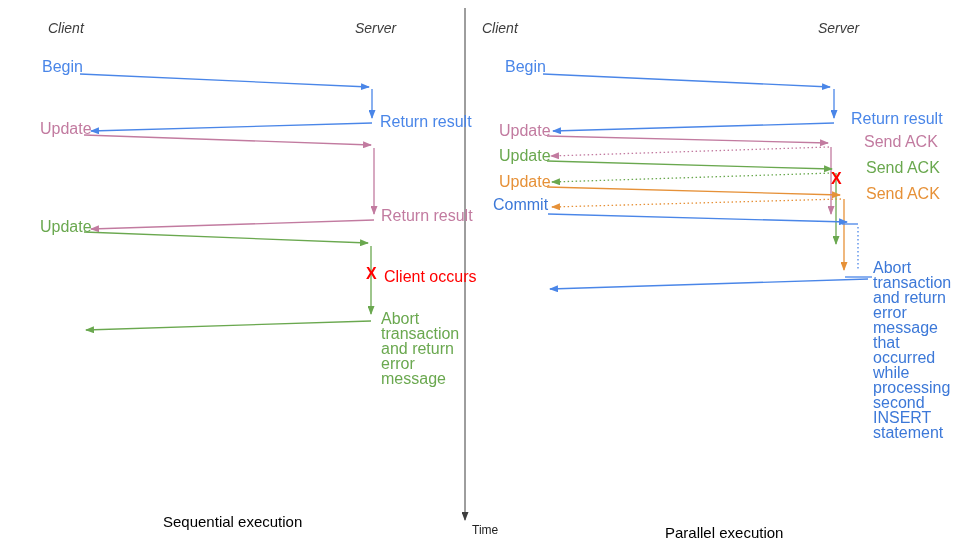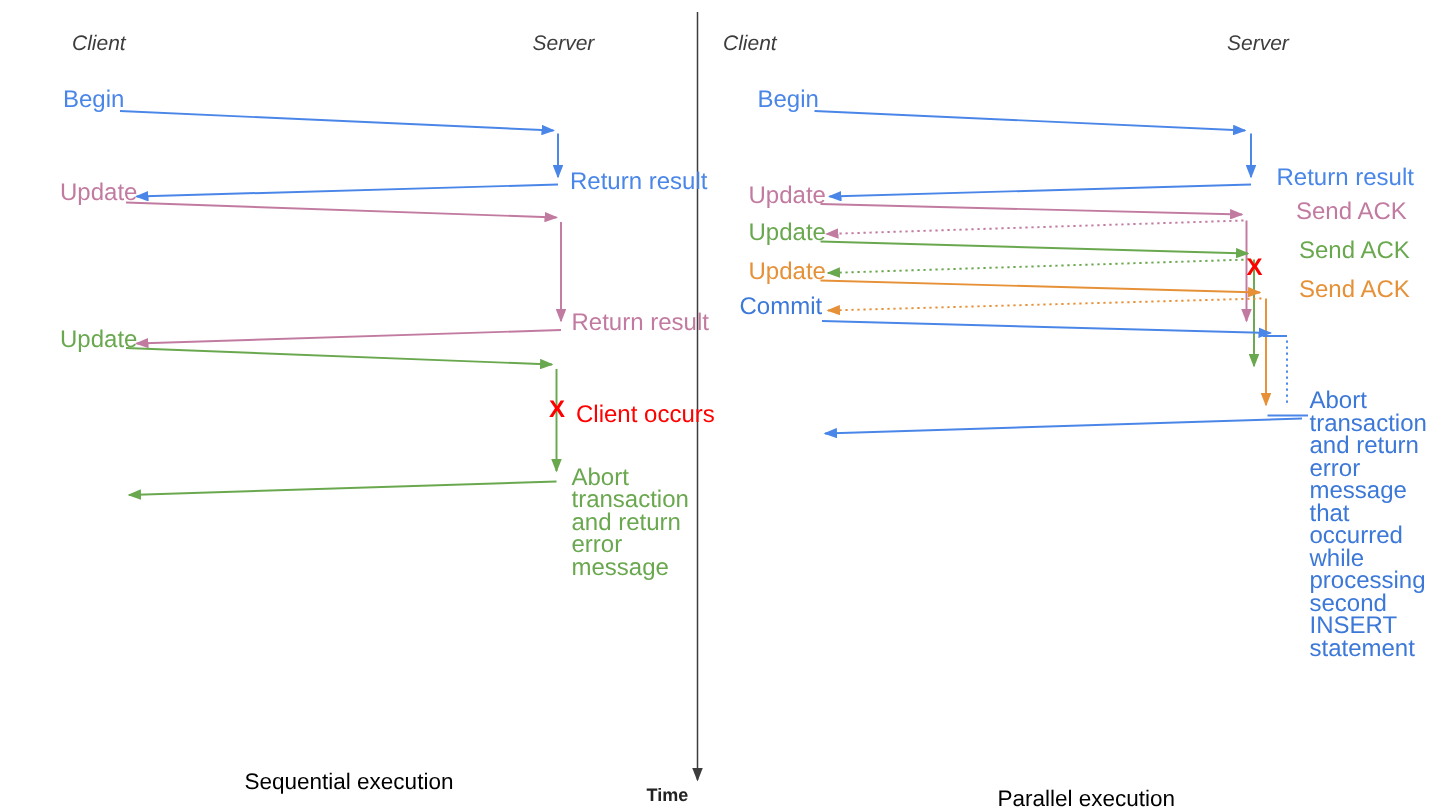--- a/index.html
+++ b/index.html
@@ -98,21 +98,21 @@
   <div class="lbl c-pink" style="left:381px;top:209px;">Return result</div>
   <div class="lbl c-green" style="left:40px;top:220px;">Update</div>
   <div class="xmark" style="left:366px;top:266px;">X</div>
   <div class="lbl c-red" style="left:384px;top:270px;">Client occurs</div>
   <div class="lbl c-green abort-note" style="left:381px;top:311px;width:90px;">Abort
 transaction
 and return
 error message</div>
   <div class="caption" style="left:163px;top:501px;">Sequential execution</div>
 
-  <div class="time-lbl" style="left:431px;top:523px;font-weight:bold;">Time</div>
+  <div class="time-lbl" style="left:472px;top:523px;">Time</div>
 
   <div class="hdr" style="left:482px;top:20px;">Client</div>
   <div class="hdr" style="left:818px;top:20px;">Server</div>
   <div class="lbl c-blue" style="left:505px;top:60px;">Begin</div>
   <div class="lbl c-blue" style="left:851px;top:112px;">Return result</div>
   <div class="lbl c-pink" style="left:499px;top:124px;">Update</div>
   <div class="lbl c-pink" style="left:864px;top:135px;">Send ACK</div>
   <div class="lbl c-green" style="left:499px;top:149px;">Update</div>
   <div class="lbl c-green" style="left:866px;top:161px;">Send ACK</div>
   <div class="lbl c-orange" style="left:499px;top:175px;">Update</div>

